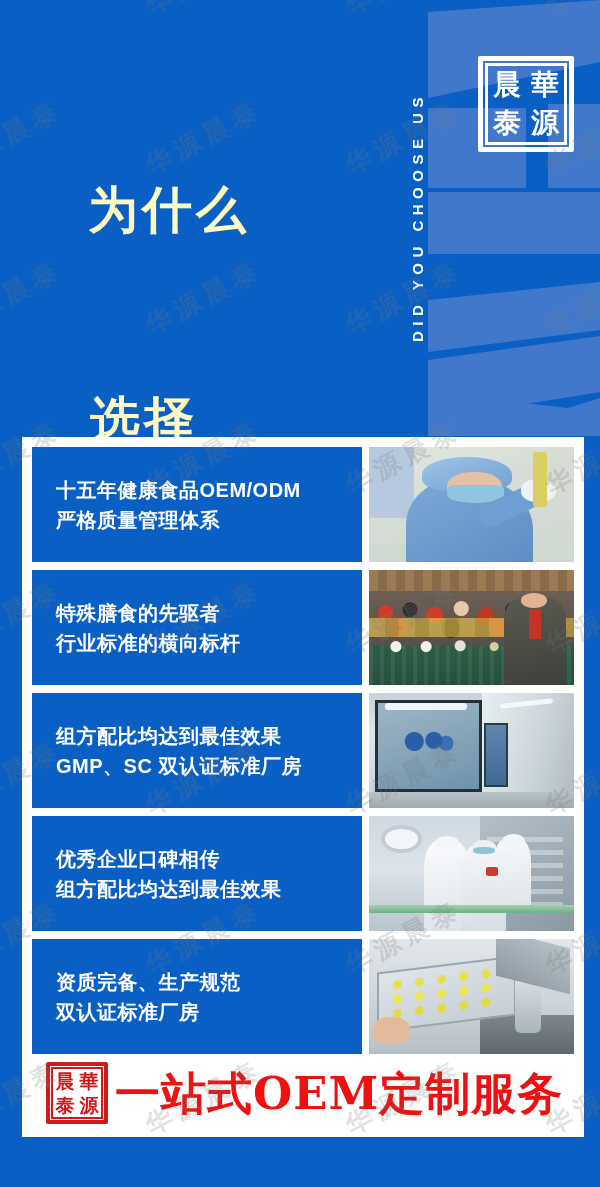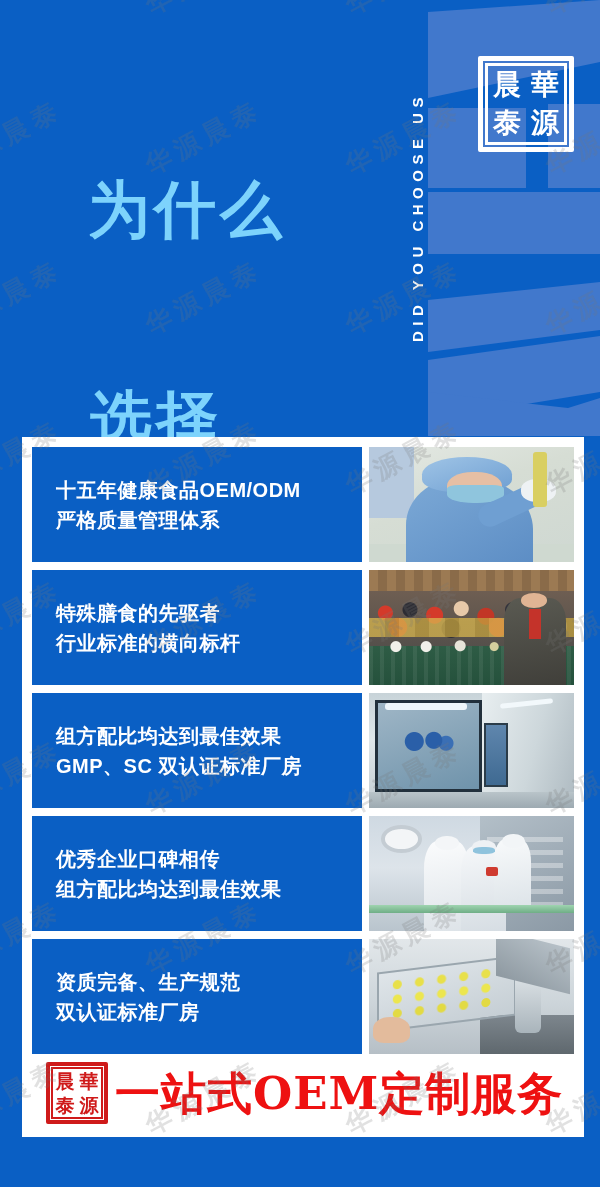--- a/index.html
+++ b/index.html
@@ -26,24 +26,24 @@
   }
   .why-deco svg{ display:block; }
 
   
   .hero{
     position:absolute; left:0; top:0; width:600px; height:437px;
   }
   .hero-title{
     position:absolute; left:88px; top:52px;
     width:300px;
-    color:#7dd3fc;
+    color:#fef9c3;
     font-family:"DejaVu Serif","Liberation Serif",serif;
     font-weight:700;
-    font-size:62px;
+    font-size:50px;
     line-height:105px;
     letter-spacing:4px;
     white-space:pre-line;
     text-align:left;
   }
   .hero-title .ln{ display:block; }
   .hero-title .ln2{ padding-left:2px; }
   .hero-title .ln3{ padding-left:2px; }
 
   

